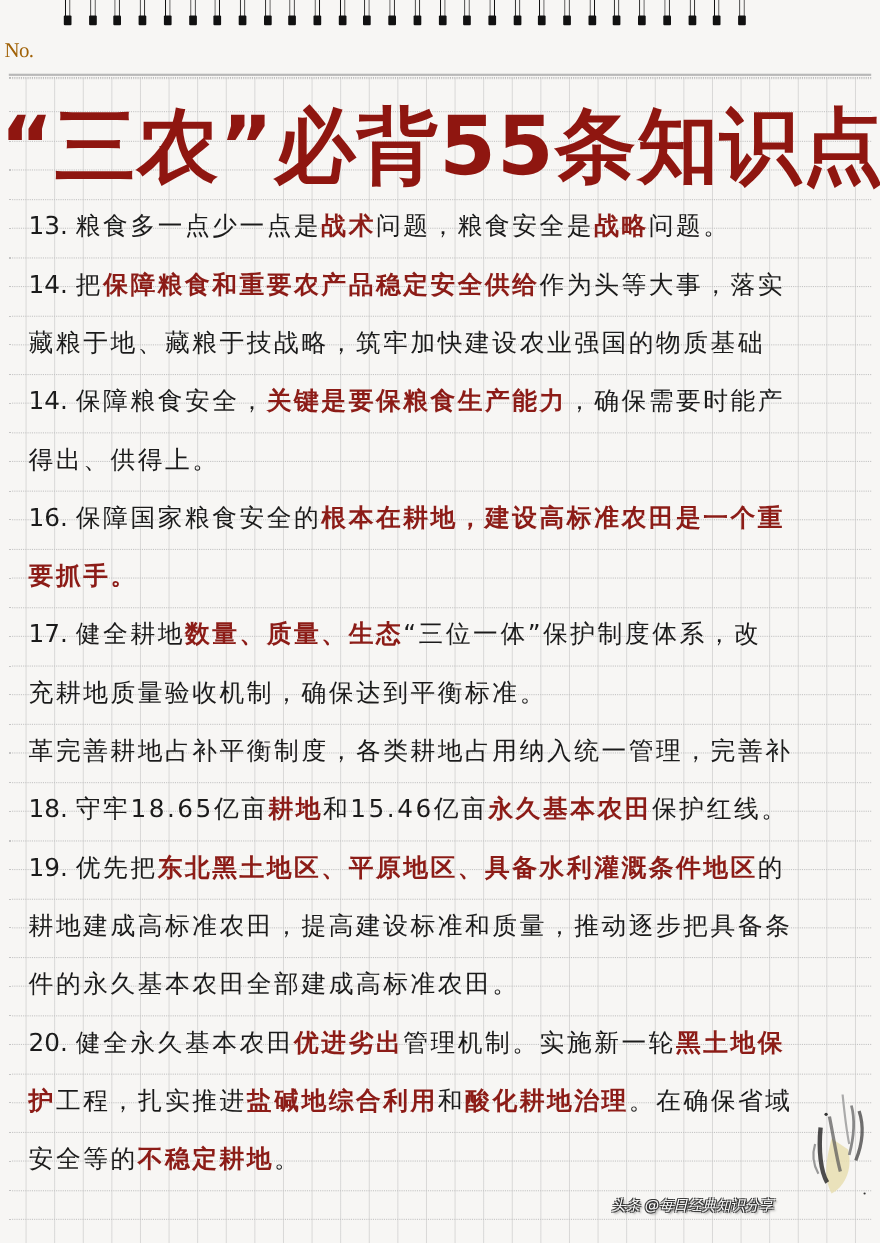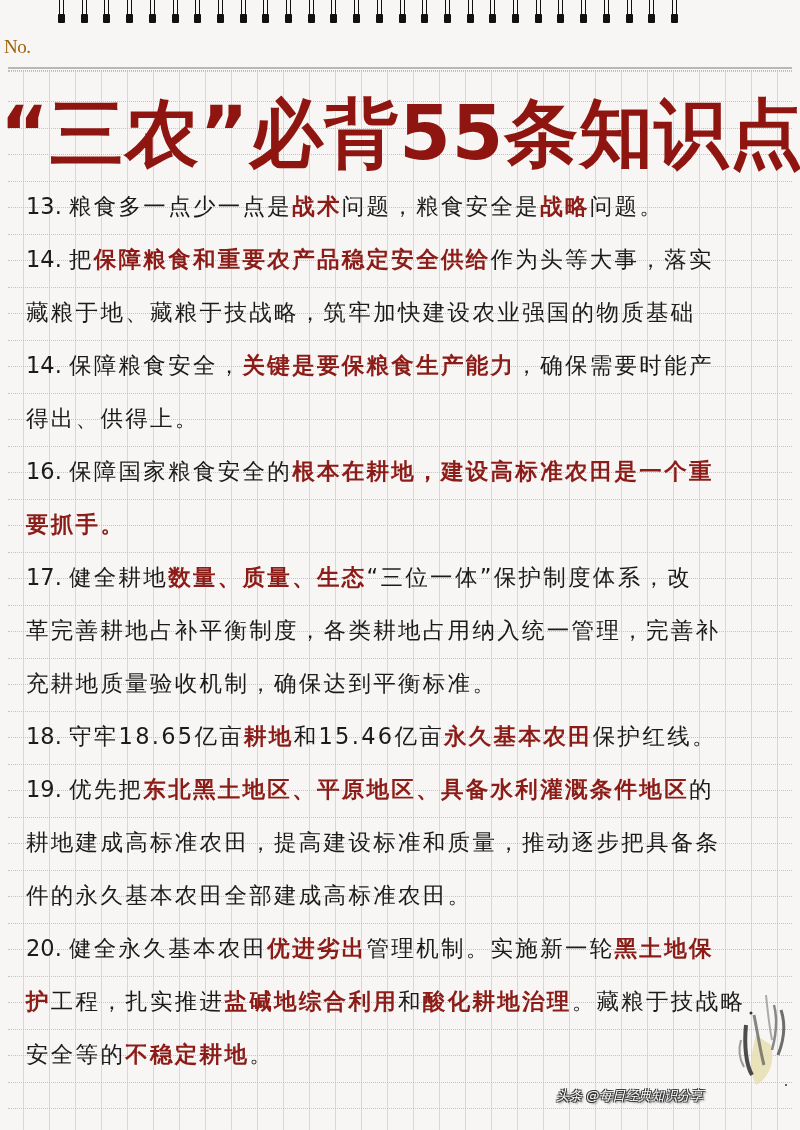--- a/index.html
+++ b/index.html
@@ -236,34 +236,34 @@
       <div>
         <div class="line"><span class="num">14. </span><span>保障粮食安全，</span><span class="hl">关键是要保粮食生产能力</span><span>，确保需要时能产</span></div>
         <div class="line"><span>得出、供得上。</span></div>
       </div>
       <div>
         <div class="line"><span class="num">16. </span><span>保障国家粮食安全的</span><span class="hl">根本在耕地，建设高标准农田是一个重</span></div>
         <div class="line"><span class="hl">要抓手。</span></div>
       </div>
       <div>
         <div class="line"><span class="num">17. </span><span>健全耕地</span><span class="hl">数量、质量、生态</span><span>“三位一体”保护制度体系，改</span></div>
+        <div class="line"><span>充耕地质量验收机制，确保达到平衡标准。</span></div>
         <div class="line"><span>革完善耕地占补平衡制度，各类耕地占用纳入统一管理，完善补</span></div>
-        <div class="line"><span>充耕地质量验收机制，确保达到平衡标准。</span></div>
       </div>
       <div>
         <div class="line"><span class="num">18. </span><span>守牢18.65亿亩</span><span class="hl">耕地</span><span>和15.46亿亩</span><span class="hl">永久基本农田</span><span>保护红线。</span></div>
       </div>
       <div>
         <div class="line"><span class="num">19. </span><span>优先把</span><span class="hl">东北黑土地区、平原地区、具备水利灌溉条件地区</span><span>的</span></div>
         <div class="line"><span>耕地建成高标准农田，提高建设标准和质量，推动逐步把具备条</span></div>
         <div class="line"><span>件的永久基本农田全部建成高标准农田。</span></div>
       </div>
       <div>
         <div class="line"><span class="num">20. </span><span>健全永久基本农田</span><span class="hl">优进劣出</span><span>管理机制。实施新一轮</span><span class="hl">黑土地保</span></div>
-        <div class="line"><span class="hl">护</span><span>工程，扎实推进</span><span class="hl">盐碱地综合利用</span><span>和</span><span class="hl">酸化耕地治理</span><span>。藏粮于技战略</span></div>
+        <div class="line"><span class="hl">护</span><span>工程，扎实推进</span><span class="hl">盐碱地综合利用</span><span>和</span><span class="hl">酸化耕地治理</span><span>。在确保省域</span></div>
         <div class="line"><span>安全等的</span><span class="hl">不稳定耕地</span><span>。</span></div>
       </div>
     </div>
 
   <svg class="brush" viewBox="0 0 70 110">
     <path d="M30 50 C 25 70, 22 85, 30 100 C 40 95, 50 80, 45 60 Z" fill="#e8deb0" opacity="0.85"></path>
     <path d="M20 40 C 18 60, 20 80, 26 90" stroke="#222" stroke-width="4" fill="none" opacity="0.8"></path>
     <path d="M28 30 C 32 50, 35 70, 38 80" stroke="#555" stroke-width="3" fill="none" opacity="0.7"></path>
     <path d="M40 10 C 42 30, 44 45, 46 55" stroke="#aaa" stroke-width="2" fill="none"></path>
     <path d="M48 20 C 52 35, 50 50, 46 65" stroke="#888" stroke-width="2.5" fill="none"></path>

